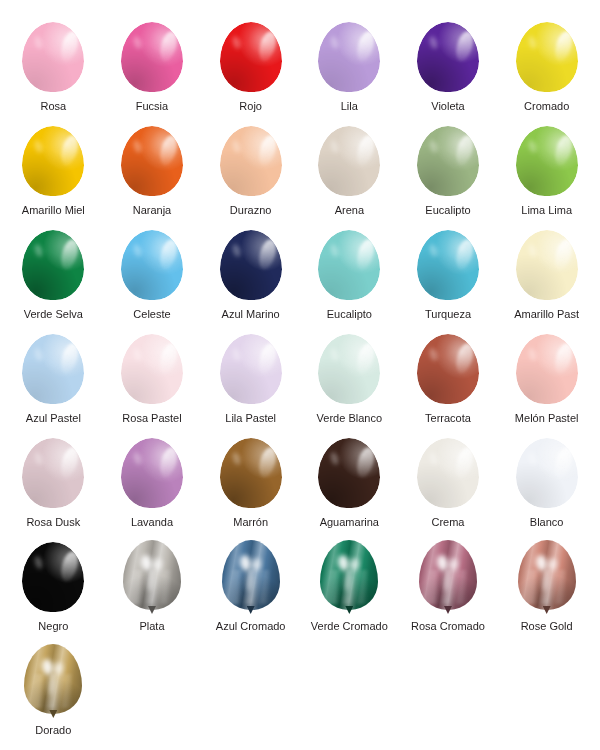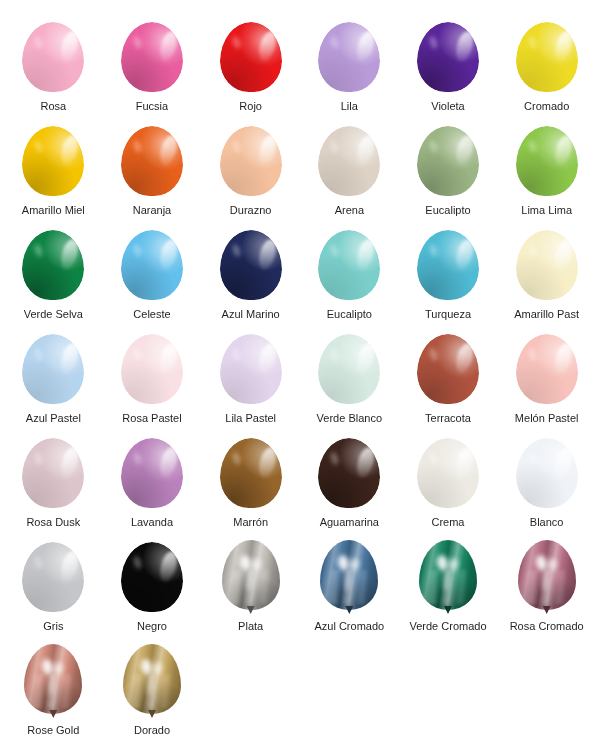--- a/index.html
+++ b/index.html
@@ -515,31 +515,20 @@
           <div class="body"></div>
           <div class="shade"></div>
           <div class="gloss"></div>
           <div class="gloss2"></div>
         </div>
       </div>
       <div class="label">Blanco</div>
     </div>
     <div class="swatch">
       <div class="balloon-wrap">
-        <div class="balloon pale" style="--c: #C5C6C9;">
-          <div class="body"></div>
-          <div class="shade"></div>
-          <div class="gloss"></div>
-          <div class="gloss2"></div>
-        </div>
-      </div>
-      <div class="label">Gris</div>
-    </div>
-    <div class="swatch">
-      <div class="balloon-wrap">
         <div class="balloon dark" style="--c: #0A0A0A;">
           <div class="body"></div>
           <div class="shade"></div>
           <div class="gloss"></div>
           <div class="gloss2"></div>
         </div>
       </div>
       <div class="label">Negro</div>
     </div>
     <div class="swatch">

